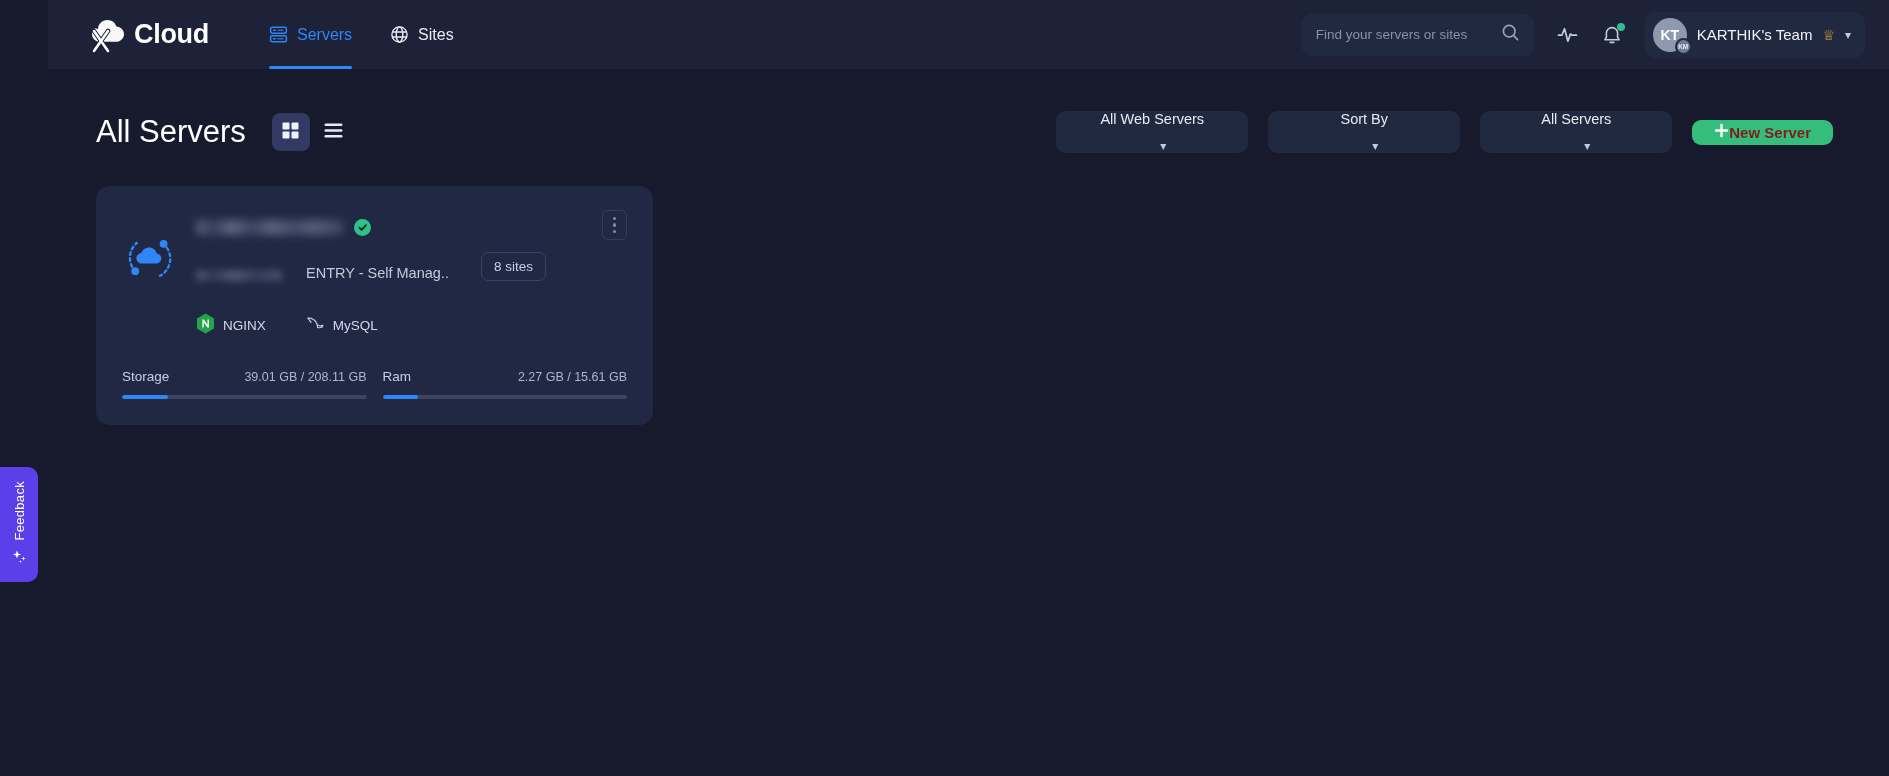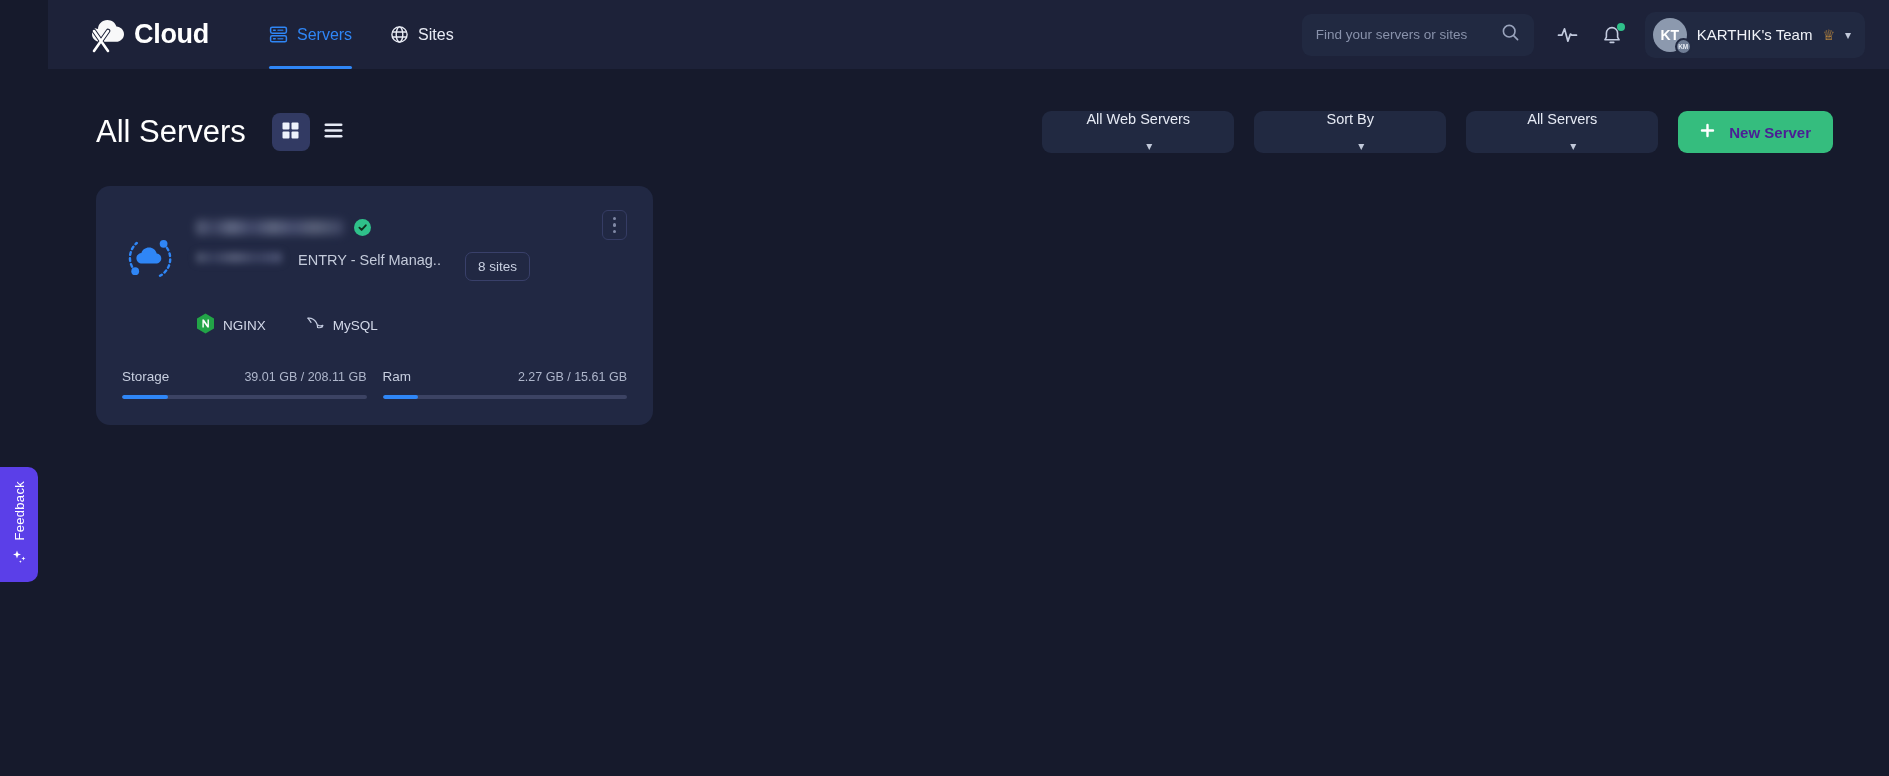--- a/index.html
+++ b/index.html
@@ -105,23 +105,23 @@
     display: flex; align-items: center; justify-content: space-between;
     padding: 0 16px; cursor: pointer;
     color: #e6eaf4; font-size: 14.5px; flex-direction: column;
   }
   .select .chev { margin-left: 22px; }
   .sel-web { width: 192px; }
   .sel-sort { width: 192px; }
   .sel-all { width: 192px; }
 
   .btn-new {
-    height: 42px; padding: 0 22px; border-radius: 9px;
-    background: #35bd7e; color: #4c1d95;
-    display: flex; align-items: center; gap: 14px;
+    height: 25px; padding: 0 22px; border-radius: 9px;
+    background: #35bd7e; color: #7f1d1d;
+    display: flex; align-items: center; gap: 0;
     font-size: 15px; font-weight: bold; cursor: pointer; border: none;
     font-family: "Liberation Sans", sans-serif;
   }
 
   
   .cards { padding: 33px 0 0 96px; display: flex; flex-wrap: wrap; gap: 24px; }
   .card {
     width: 557px; background: #212843;
     border-radius: 14px; padding: 28px 26px 26px 26px;
     position: relative;
@@ -133,21 +133,21 @@
   .row-name { display: flex; align-items: center; gap: 10px; height: 26px; }
   .blur-name {
     width: 148px; height: 15px; border-radius: 3px;
     background: linear-gradient(90deg,#5b637d 0%,#3a4160 12%,#626a85 24%,#3e4566 38%,#5f6781 52%,#454c6d 66%,#5a6279 80%,#3b4261 100%);
     filter: blur(4px); opacity: 0.95;
   }
   .check-badge {
     width: 17px; height: 17px; border-radius: 50%;
     background: #2fc08a; display: flex; align-items: center; justify-content: center;
   }
-  .row-meta { display: flex; align-items: flex-start; gap: 8px; margin-top: 12px; }
+  .row-meta { display: flex; align-items: flex-end; gap: 16px; margin-top: 12px; }
   .blur-ip {
     width: 86px; height: 11px; border-radius: 3px;
     background: linear-gradient(90deg,#4e566f 0%,#333a58 20%,#515873 45%,#363d5c 70%,#4a5170 100%);
     filter: blur(3.5px); margin-right: 8px;
   }
   .plan-text { color: #c3cada; font-size: 14.5px; white-space: nowrap; }
   .sites-pill {
     margin-left: 16px;
     border: 1px solid #39406a; border-radius: 7px;
     padding: 6px 12px; color: #c9d0e2; font-size: 13.5px;

